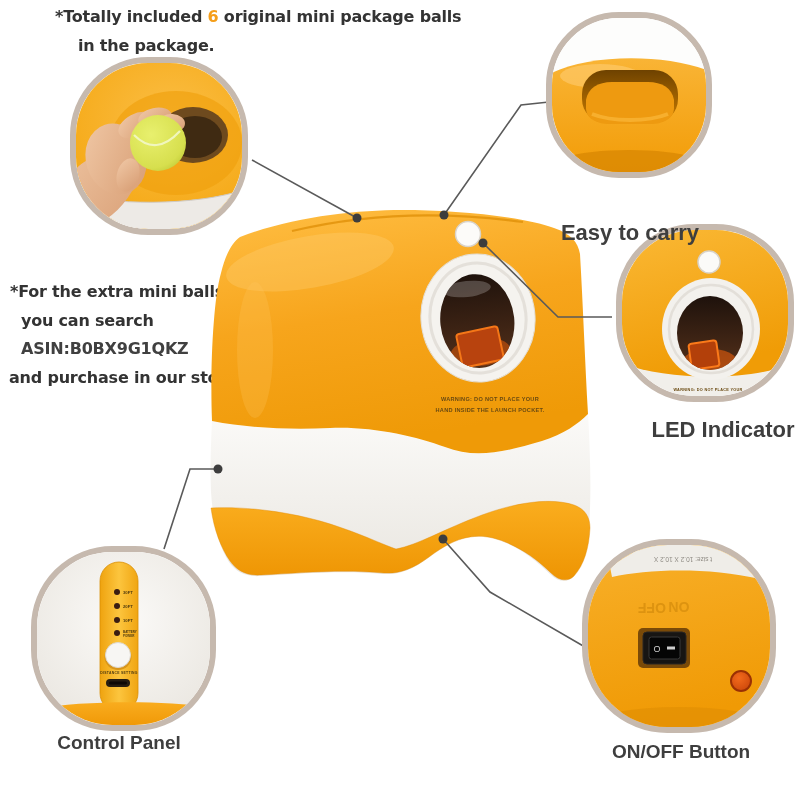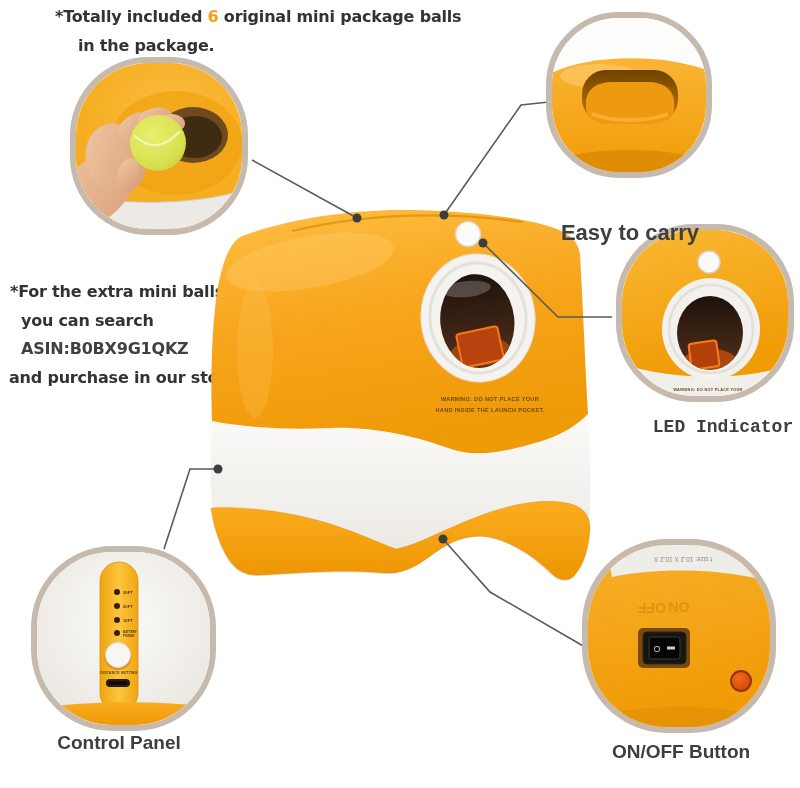--- a/index.html
+++ b/index.html
@@ -11,21 +11,21 @@
         color:#333333;letter-spacing:-0.2px;white-space:nowrap;}
   .note .hl{color:#F59E19;}
   
   .callout{position:absolute;border:6px solid #C6B9AE;border-radius:44%;
            overflow:hidden;background:#fff;box-sizing:border-box;z-index:2;}
   .callout svg{display:block;}
   
   .clabel{position:absolute;z-index:3;font-weight:700;color:#3E3E3E;
           white-space:nowrap;transform:translateX(-50%);}
   .clabel.sans{font-family:"Liberation Sans",sans-serif;font-size:19px;}
-  .clabel.mono{font-family:Liberation Mono, monospace;font-size:18px;letter-spacing:0;}
+  .clabel.mono{font-family:Liberation Sans, sans-serif;font-size:22px;letter-spacing:0;}
   #main-svg{position:absolute;left:0;top:0;z-index:1;}
 </style>
 </head>
 <body>
 
 <div id="stage">
 
   <svg id="main-svg" width="800" height="788" viewBox="0 0 800 788">
     <defs>
       <linearGradient id="gTop" x1="0" y1="0" x2="0.25" y2="1">

